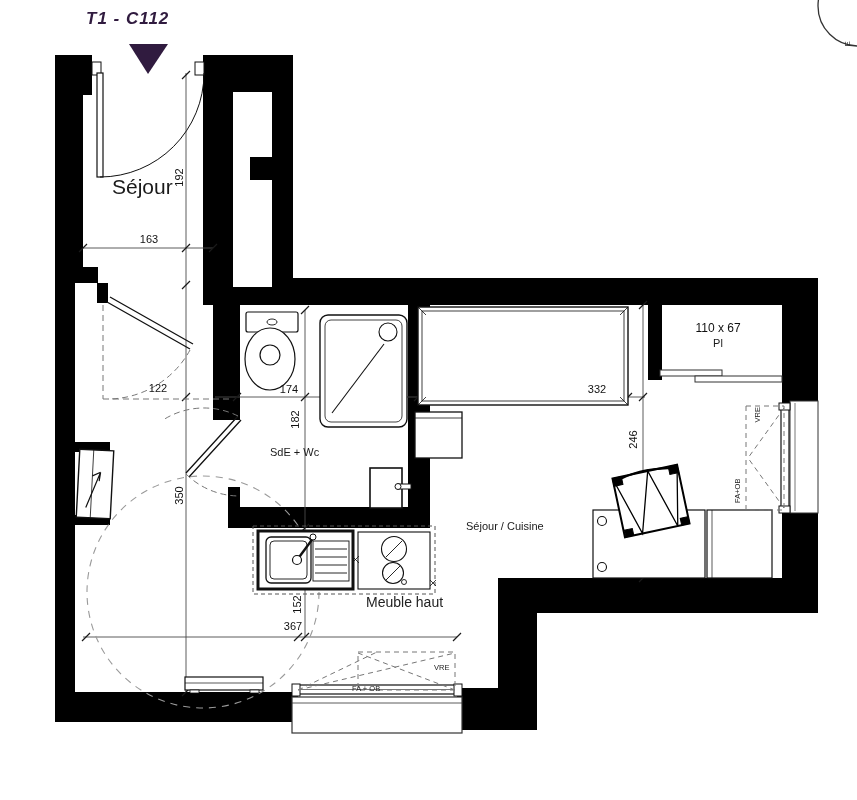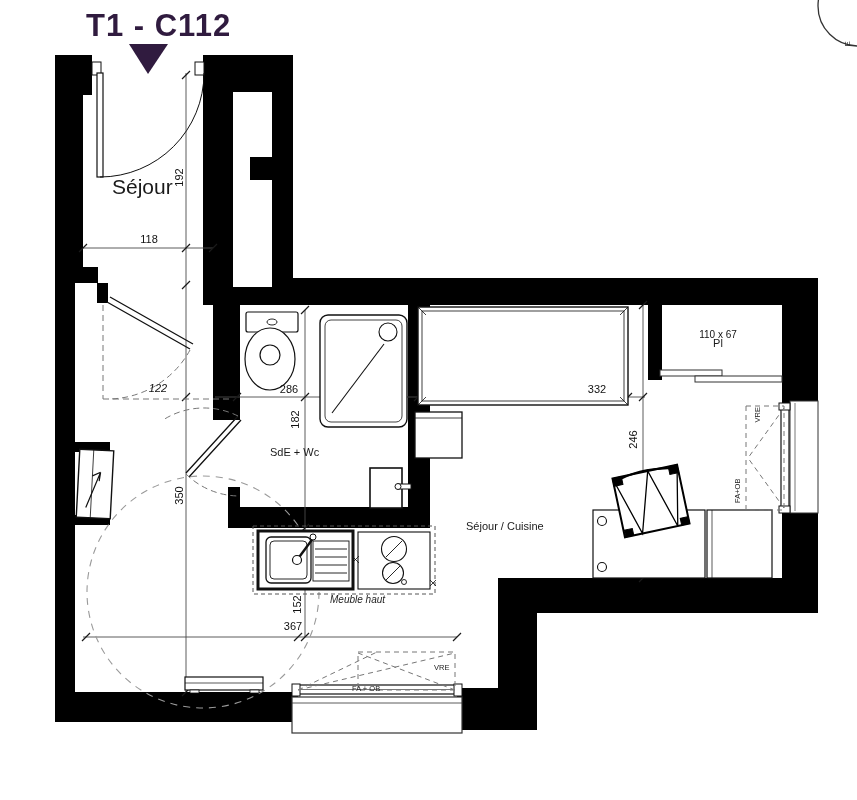--- a/index.html
+++ b/index.html
@@ -1,28 +1,28 @@
 <!DOCTYPE html>
 <html><head>
 <meta charset="utf-8">
 <style>
   html,body{margin:0;padding:0;background:#fff;}
   #plan{position:relative;width:857px;height:800px;background:#ffffff;overflow:hidden;
         font-family:"Liberation Sans", sans-serif;}
   #plan svg{position:absolute;left:0;top:0;}
   .lbl{position:absolute;color:#1a1a1a;white-space:nowrap;line-height:1;}
-  .title{font-size:31px;font-weight:bold;color:#301b3f;letter-spacing:1px;}
+  .title{font-size:17px;font-weight:bold;color:#301b3f;letter-spacing:1px;font-style:italic;}
   .room{font-size:11px;}
   .room-big{font-size:21px;}
   .dim{font-size:11px;color:#111;}
   .vert{transform:rotate(-90deg);transform-origin:center center;text-align:center;}
   .tiny{font-size:7.5px;color:#222;}
-  .mini{font-size:10px;color:#111;text-align:center;margin-top:8px;}
+  .mini{font-size:12px;color:#111;text-align:center;}
   .closet-lbl{font-size:11px;text-align:center;}
-  .meuble{font-size:10px;font-style:italic;color:#222;}
+  .meuble{font-size:14px;color:#222;margin-left:36px;}
   .ctr{text-align:center;}
 </style>
 </head>
 <body>
 
 <div id="plan">
 
 <svg width="857" height="800" viewBox="0 0 857 800">
 
   <g fill="#000" stroke="none">
@@ -221,23 +221,23 @@
 
 <div class="lbl title" style="left:86px;top:10px;">T1 - C112</div>
 
 <div class="lbl room-big" style="left:112px;top:176px;">Séjour</div>
 <div class="lbl room" style="left:270px;top:447px;">SdE + Wc</div>
 <div class="lbl room" style="left:466px;top:483px;margin-top:38px;">Séjour / Cuisine</div>
 <div class="lbl mini ctr" style="left:688px;top:322px;width:60px;">110 x 67</div>
 <div class="lbl closet-lbl" style="left:688px;top:338px;width:60px;">Pl</div>
 
 <div class="lbl dim vert" style="left:164px;top:172px;width:30px;">192</div>
-<div class="lbl dim ctr" style="left:134px;top:234px;width:30px;">118</div>
-<div class="lbl dim ctr" style="left:143px;top:383px;width:30px;font-style:italic;">122</div>
-<div class="lbl dim ctr" style="left:274px;top:384px;width:30px;">286</div>
+<div class="lbl dim ctr" style="left:134px;top:234px;width:30px;">163</div>
+<div class="lbl dim ctr" style="left:143px;top:383px;width:30px;">122</div>
+<div class="lbl dim ctr" style="left:274px;top:384px;width:30px;">174</div>
 <div class="lbl dim vert" style="left:280px;top:414px;width:30px;">182</div>
 <div class="lbl dim ctr" style="left:582px;top:384px;width:30px;">332</div>
 <div class="lbl dim vert" style="left:618px;top:434px;width:30px;">246</div>
 <div class="lbl dim vert" style="left:164px;top:490px;width:30px;">350</div>
 <div class="lbl dim vert" style="left:282px;top:599px;width:30px;">152</div>
 <div class="lbl dim ctr" style="left:278px;top:621px;width:30px;">367</div>
 
 <div class="lbl meuble" style="left:330px;top:595px;">Meuble haut</div>
 
 <div class="lbl tiny vert" style="left:743px;top:411px;width:30px;">VRE</div>

